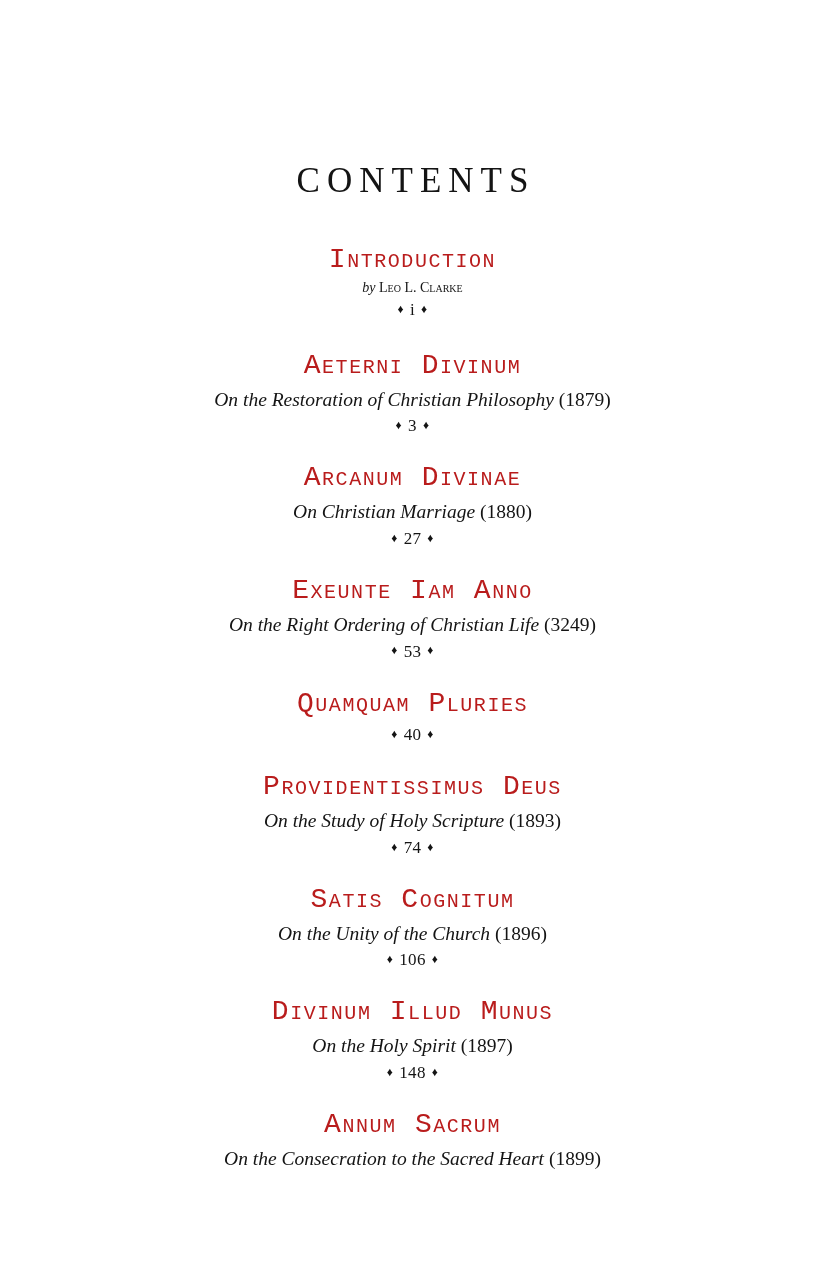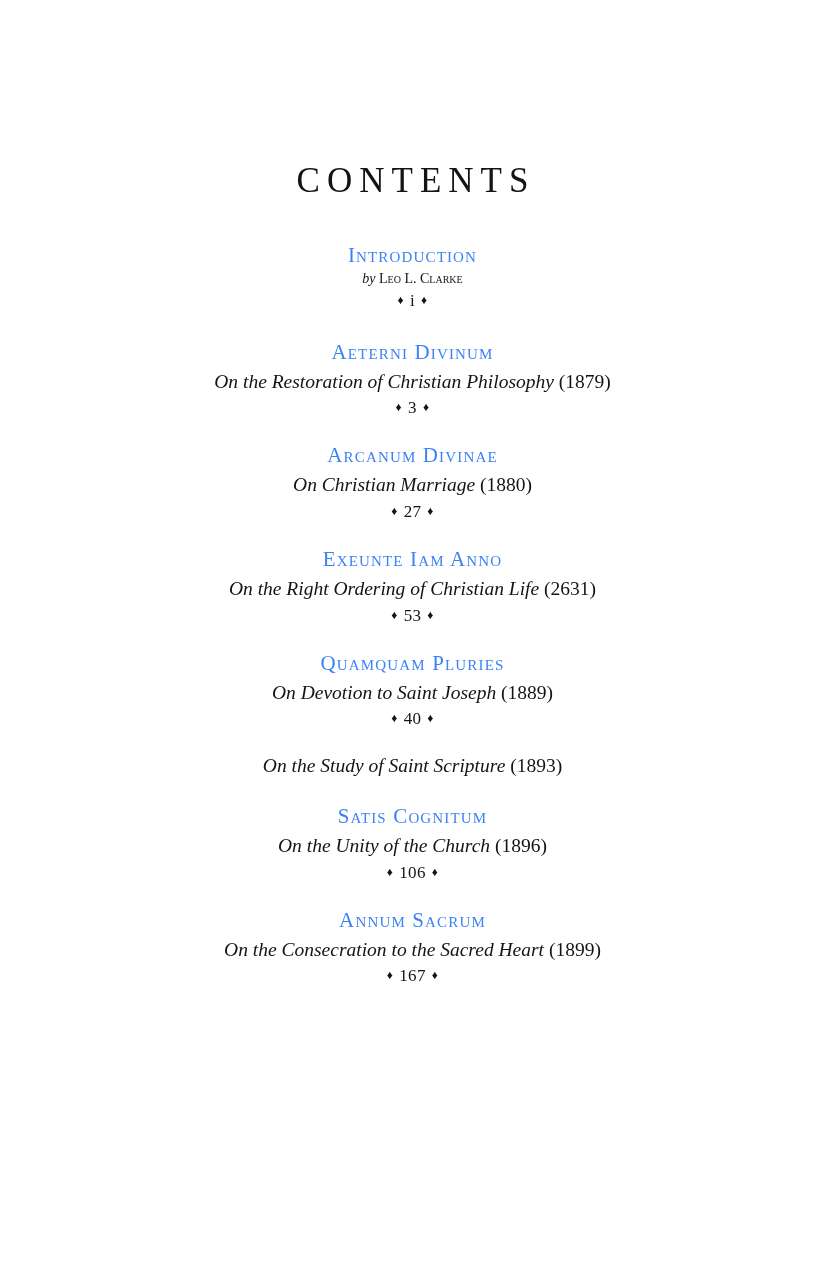--- a/index.html
+++ b/index.html
@@ -38,26 +38,27 @@
     margin-top: 44px;
   }
   .entry {
     text-align: center;
     margin-bottom: 24px;
   }
   .entry.first {
     margin-bottom: 28px;
   }
   .entry-title {
-    font-size: 21px;
+    font-size: 28px;
     letter-spacing: 0.055em;
-    color: #3b82f6;
+    color: #b91c1c;
     line-height: 1.28;
     font-variant: small-caps;
     white-space: nowrap;
+    font-family: Liberation Mono, monospace;
   }
   
   .sc {
     font-variant: small-caps;
   }
   .entry-sub {
     font-style: italic;
     font-size: 19.5px;
     color: #141414;
     line-height: 1.32;
@@ -113,41 +114,46 @@
     </div>
 
     <div class="entry">
       <div class="entry-title sc">Arcanum Divinae</div>
       <div class="entry-sub"><span>On Christian Marriage</span> <span class="year">(1880)</span></div>
       <div class="entry-page"><span class="dot">♦</span><span>27</span><span class="dot">♦</span></div>
     </div>
 
     <div class="entry">
       <div class="entry-title sc">Exeunte Iam Anno</div>
-      <div class="entry-sub"><span>On the Right Ordering of Christian Life</span> <span class="year">(2631)</span></div>
+      <div class="entry-sub"><span>On the Right Ordering of Christian Life</span> <span class="year">(3249)</span></div>
       <div class="entry-page"><span class="dot">♦</span><span>53</span><span class="dot">♦</span></div>
     </div>
 
     <div class="entry">
       <div class="entry-title sc">Quamquam Pluries</div>
-      <div class="entry-sub"><span>On Devotion to Saint Joseph</span> <span class="year">(1889)</span></div>
       <div class="entry-page"><span class="dot">♦</span><span>40</span><span class="dot">♦</span></div>
     </div>
 
     <div class="entry">
-      <div class="entry-sub"><span>On the Study of Saint Scripture</span> <span class="year">(1893)</span></div>
+      <div class="entry-title sc">Providentissimus Deus</div>
+      <div class="entry-sub"><span>On the Study of Holy Scripture</span> <span class="year">(1893)</span></div>
+      <div class="entry-page"><span class="dot">♦</span><span>74</span><span class="dot">♦</span></div>
     </div>
 
     <div class="entry">
       <div class="entry-title sc">Satis Cognitum</div>
       <div class="entry-sub"><span>On the Unity of the Church</span> <span class="year">(1896)</span></div>
       <div class="entry-page"><span class="dot">♦</span><span>106</span><span class="dot">♦</span></div>
     </div>
 
+    <div class="entry">
+      <div class="entry-title sc">Divinum Illud Munus</div>
+      <div class="entry-sub"><span>On the Holy Spirit</span> <span class="year">(1897)</span></div>
+      <div class="entry-page"><span class="dot">♦</span><span>148</span><span class="dot">♦</span></div>
+    </div>
 
     <div class="entry">
       <div class="entry-title sc">Annum Sacrum</div>
       <div class="entry-sub"><span>On the Consecration to the Sacred Heart</span> <span class="year">(1899)</span></div>
-      <div class="entry-page"><span class="dot">♦</span><span>167</span><span class="dot">♦</span></div>
     </div>
 
   </div>
 </div>
 
 </body></html>

